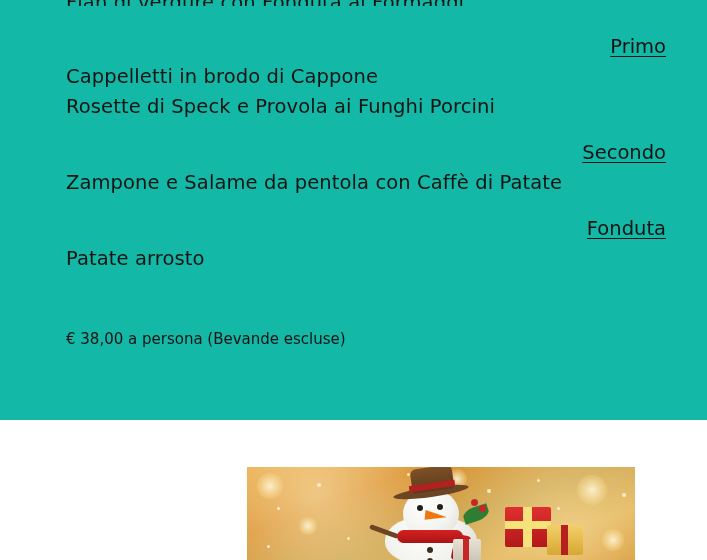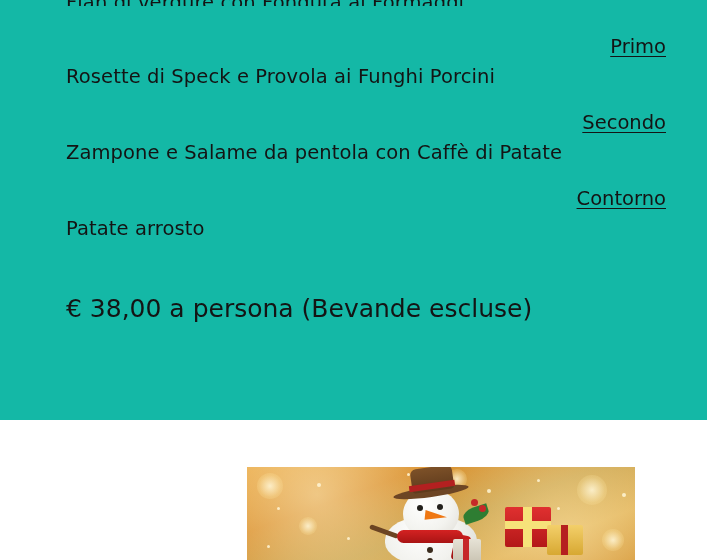--- a/index.html
+++ b/index.html
@@ -45,21 +45,21 @@
     text-decoration: underline;
     text-underline-offset: 3px;
     color: #141414;
     white-space: nowrap;
     text-align: right;
   }
   .gap-sm { height: 12px; }
   .gap-md { height: 16px; }
   .gap-lg { height: 26px; }
   .price {
-    font-size: 25px;
+    font-size: 15px;
     line-height: 30px;
     color: #141414;
     white-space: nowrap;
   }
 
   
   .xmas-image {
     position: absolute;
     left: 247px;
     top: 467px;
@@ -180,30 +180,31 @@
 
 <div id="page">
 
   <div class="menu">
 
     <div class="line clipped-top">Flan di verdure con Fonduta ai Formaggi</div>
 
     <div class="gap-lg"></div>
 
     <div class="heading">Primo</div>
+    <div class="line">Cappelletti in brodo di Cappone</div>
     <div class="line">Rosette di Speck e Provola ai Funghi Porcini</div>
 
     <div class="gap-md"></div>
 
     <div class="heading">Secondo</div>
     <div class="line">Zampone e Salame da pentola con Caffè di Patate</div>
 
     <div class="gap-md"></div>
 
-    <div class="heading">Contorno</div>
+    <div class="heading">Fonduta</div>
     <div class="line">Patate arrosto</div>
 
     <div class="gap-sm"></div>
 
 
     <div class="gap-lg"></div>
     <div class="gap-sm"></div>
 
     <div class="price">€ 38,00 a persona (Bevande escluse)</div>
   </div>

